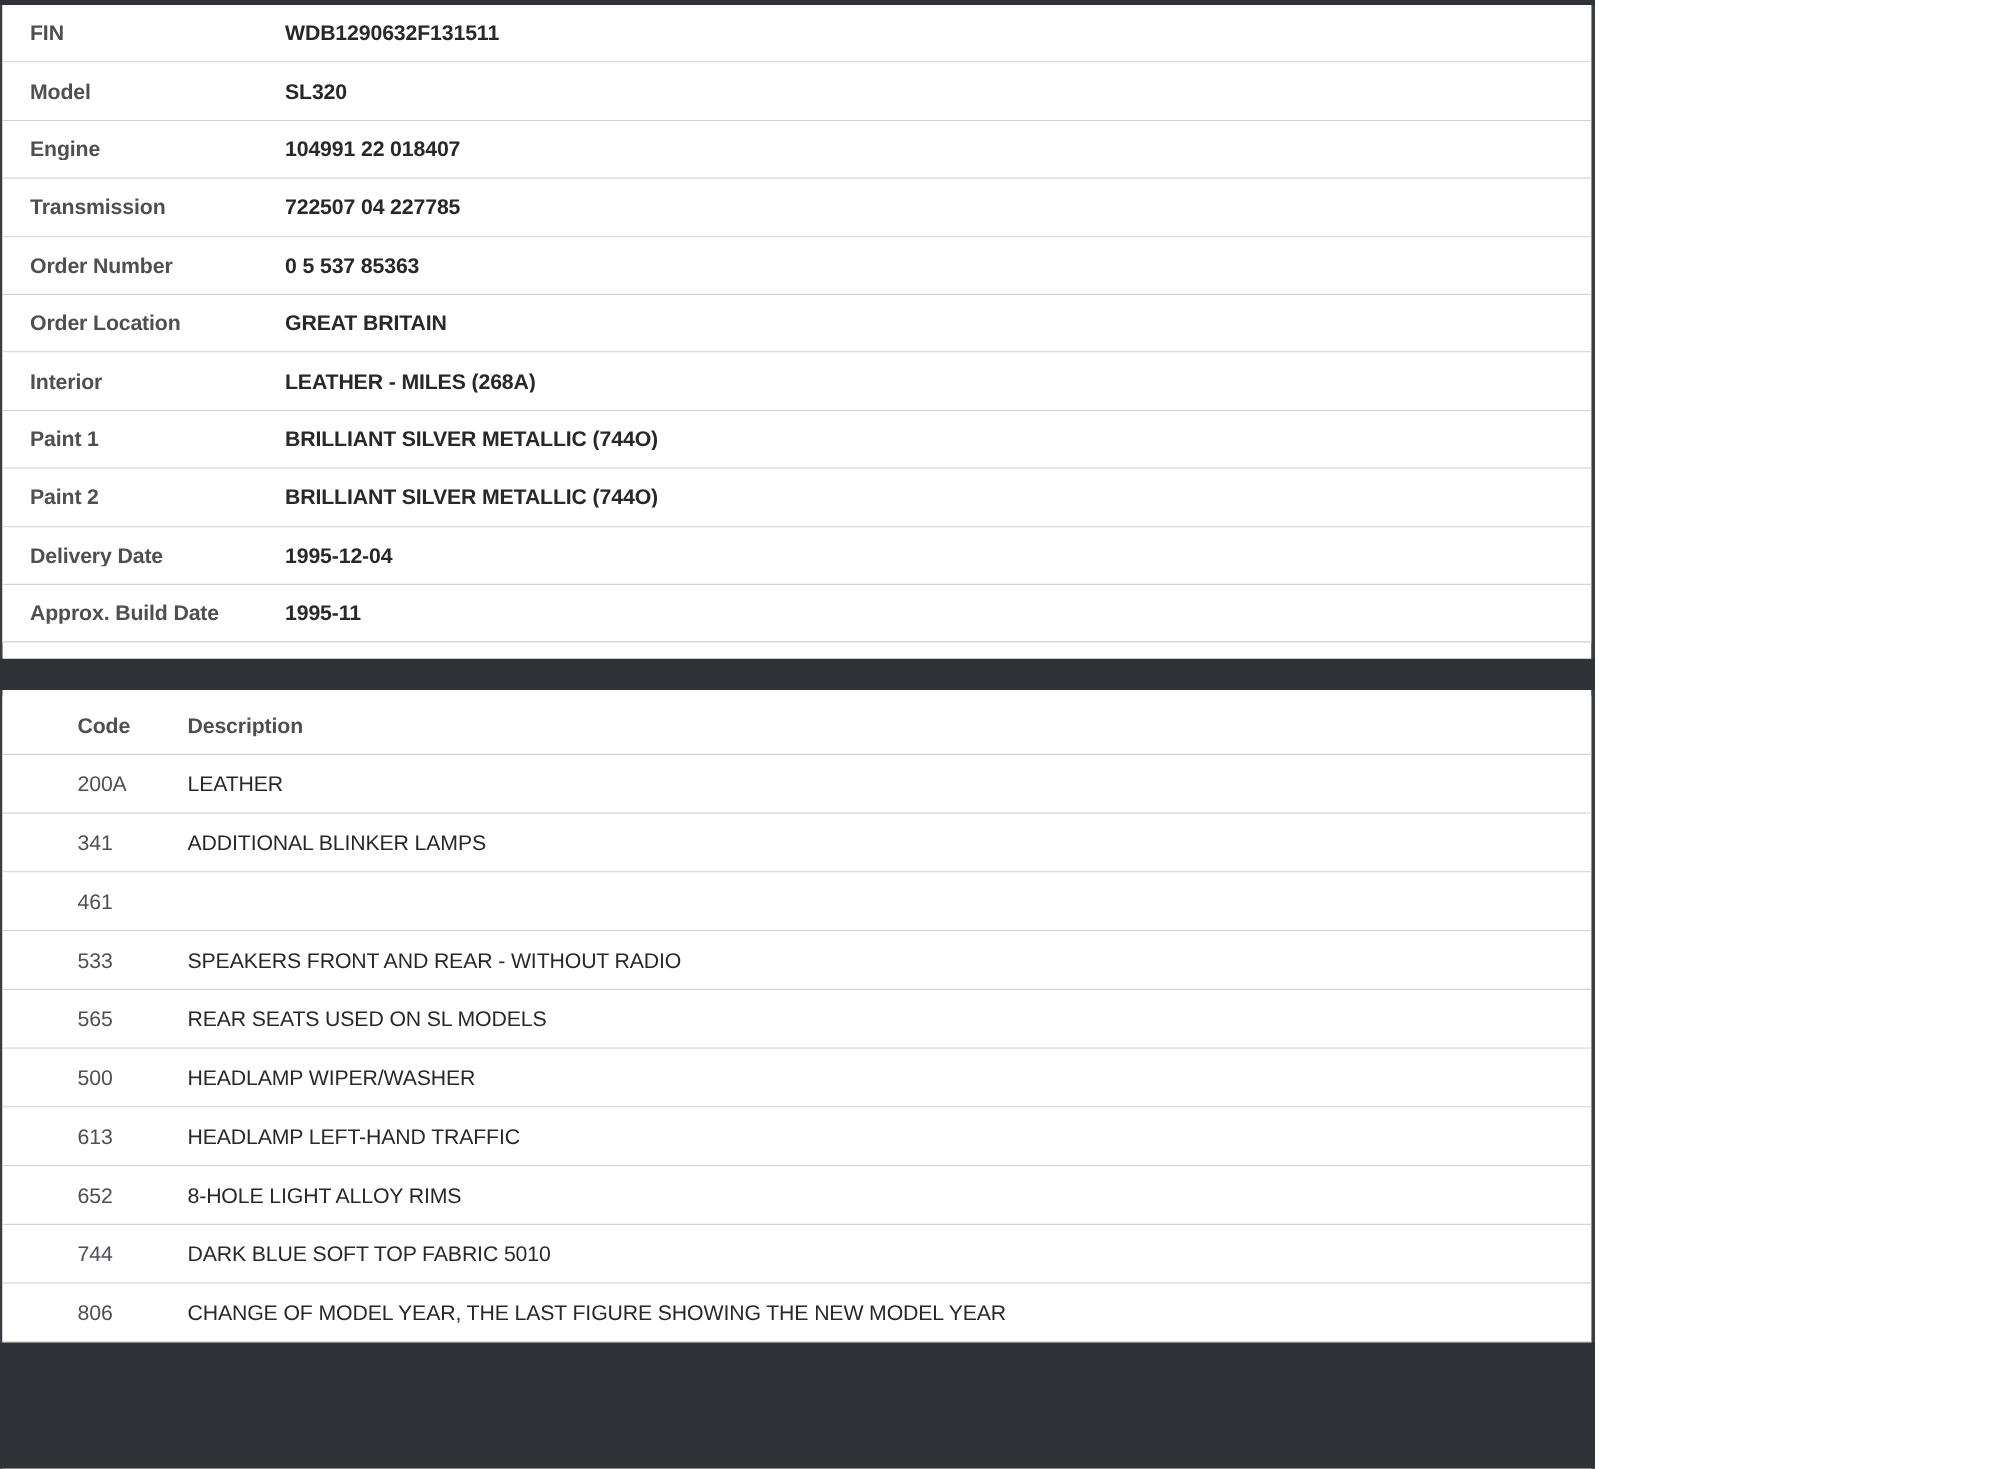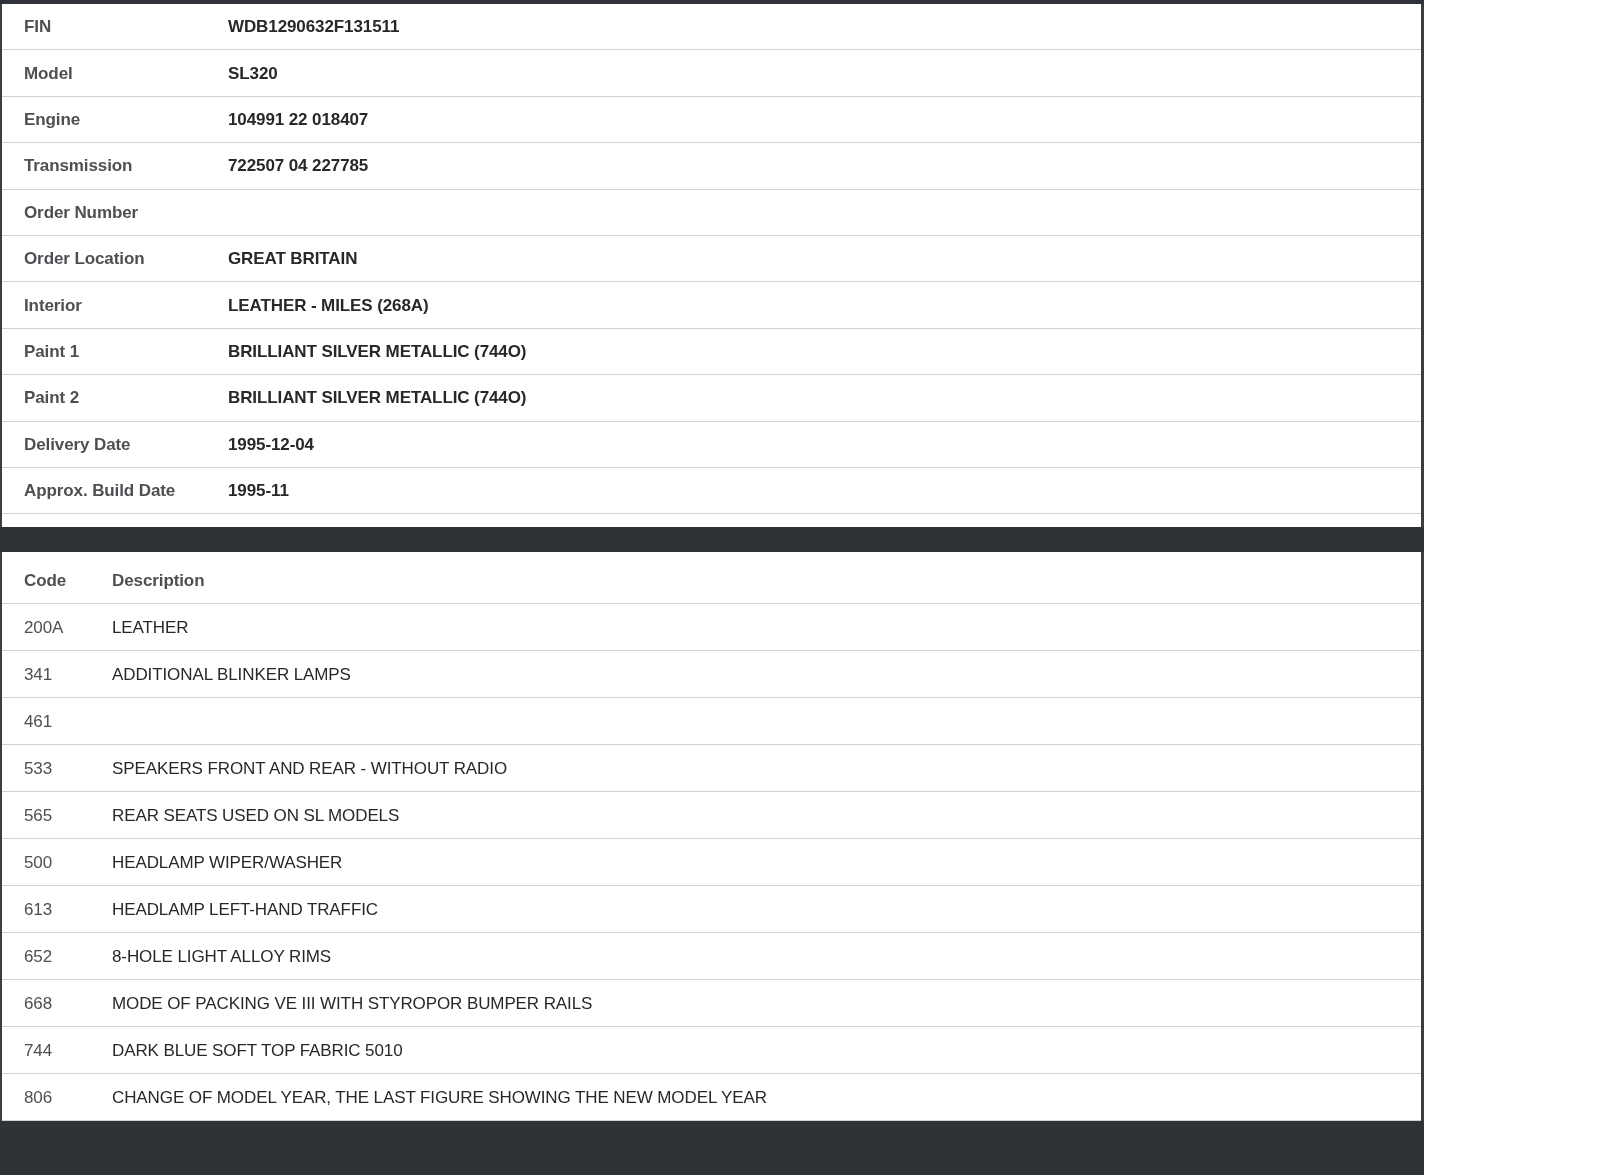--- a/index.html
+++ b/index.html
@@ -11,21 +11,21 @@
     --value-text: #26282b;
   }
   * { margin: 0; padding: 0; box-sizing: border-box; }
   html, body {
     width: 1600px; height: 1175px;
     background: var(--page-bg);
     font-family: "Liberation Sans", "DejaVu Sans", sans-serif;
     overflow: hidden;
   }
   .page {
-    width: 1424px; height: 1175px;
+    width: 1276px; height: 1175px;
     display: flex; flex-direction: column;
     background: var(--page-bg);
     border-left: 2px solid var(--outer-border);
     border-right: 3px solid var(--outer-border);
   }
   .top-bar {
     height: 4px; flex: 0 0 auto;
     background: var(--divider-bar);
     margin: 0 -3px 0 -2px;
   }
@@ -39,21 +39,21 @@
     background: var(--divider-bar);
     margin: 0 -3px 0 -2px;
   }
   .tbl { flex: 0 0 auto; }
   .row {
     display: flex; align-items: center;
     border-bottom: 1px solid var(--row-border);
     background: var(--page-bg);
   }
   .vrow { height: 46.4px; }
-  .orow { height: 47px; }
+  .orow { height: 47px; padding-left: 38px; }
   .cell {
     white-space: nowrap; overflow: hidden;
     font-size: 17px; letter-spacing: -0.1px; line-height: 1;
   }
   .label {
     flex: 0 0 226px; padding-left: 22px;
     font-weight: 700; color: var(--label-text);
   }
   .value {
     flex: 1 1 auto;
@@ -89,20 +89,21 @@
       <div class="row vrow">
         <div class="cell label">Engine</div>
         <div class="cell value">104991 22 018407</div>
       </div>
       <div class="row vrow">
         <div class="cell label">Transmission</div>
         <div class="cell value">722507 04 227785</div>
       </div>
       <div class="row vrow">
         <div class="cell label">Order Number</div>
+        <div class="cell value">0 5 537 85363</div>
       </div>
       <div class="row vrow">
         <div class="cell label">Order Location</div>
         <div class="cell value">GREAT BRITAIN</div>
       </div>
       <div class="row vrow">
         <div class="cell label">Interior</div>
         <div class="cell value">LEATHER - MILES (268A)</div>
       </div>
       <div class="row vrow">
@@ -155,24 +156,20 @@
       </div>
       <div class="row orow">
         <div class="cell code">613</div>
         <div class="cell desc">HEADLAMP LEFT-HAND TRAFFIC</div>
       </div>
       <div class="row orow">
         <div class="cell code">652</div>
         <div class="cell desc">8-HOLE LIGHT ALLOY RIMS</div>
       </div>
       <div class="row orow">
-        <div class="cell code">668</div>
-        <div class="cell desc">MODE OF PACKING VE III WITH STYROPOR BUMPER RAILS</div>
-      </div>
-      <div class="row orow">
         <div class="cell code">744</div>
         <div class="cell desc">DARK BLUE SOFT TOP FABRIC 5010</div>
       </div>
       <div class="row orow">
         <div class="cell code">806</div>
         <div class="cell desc">CHANGE OF MODEL YEAR, THE LAST FIGURE SHOWING THE NEW MODEL YEAR</div>
       </div>
     </div>
 
   <div class="bottom-bar"></div>

